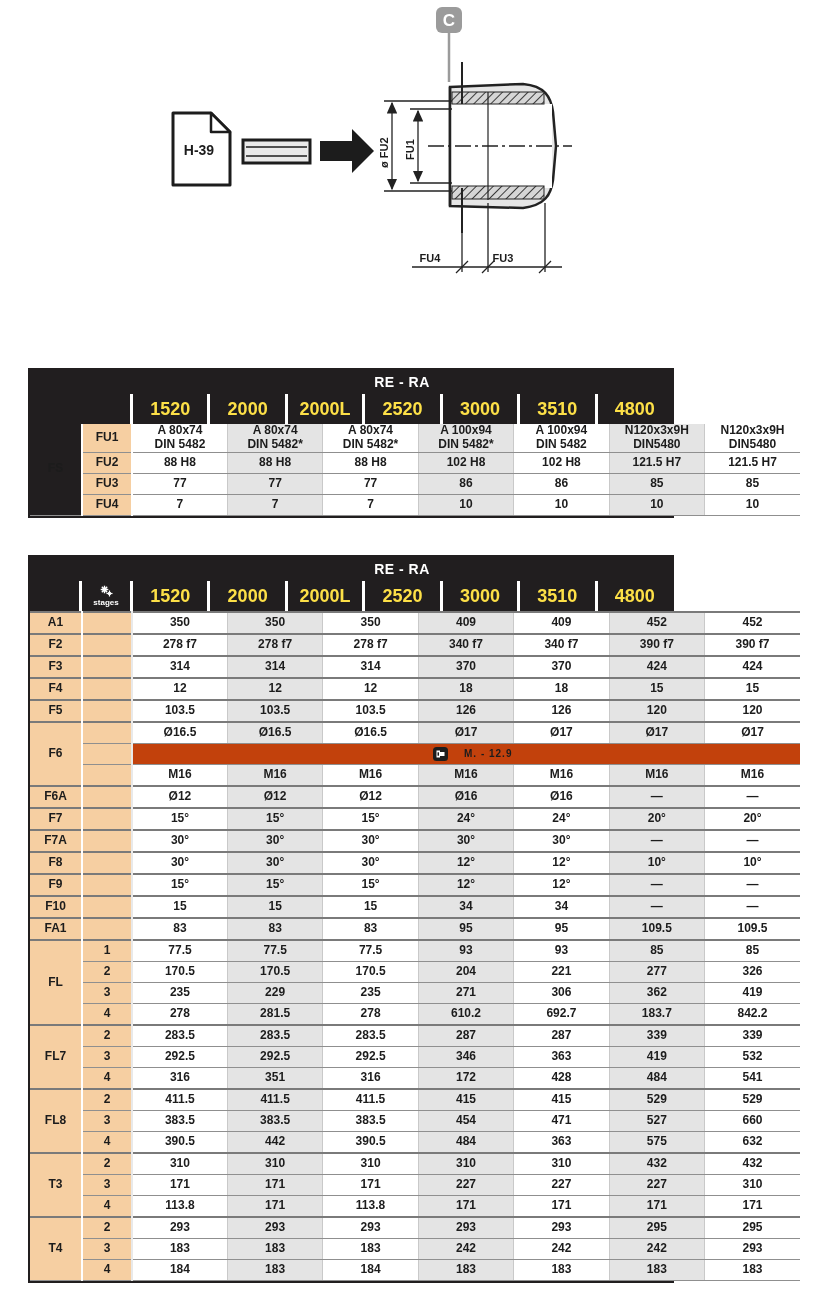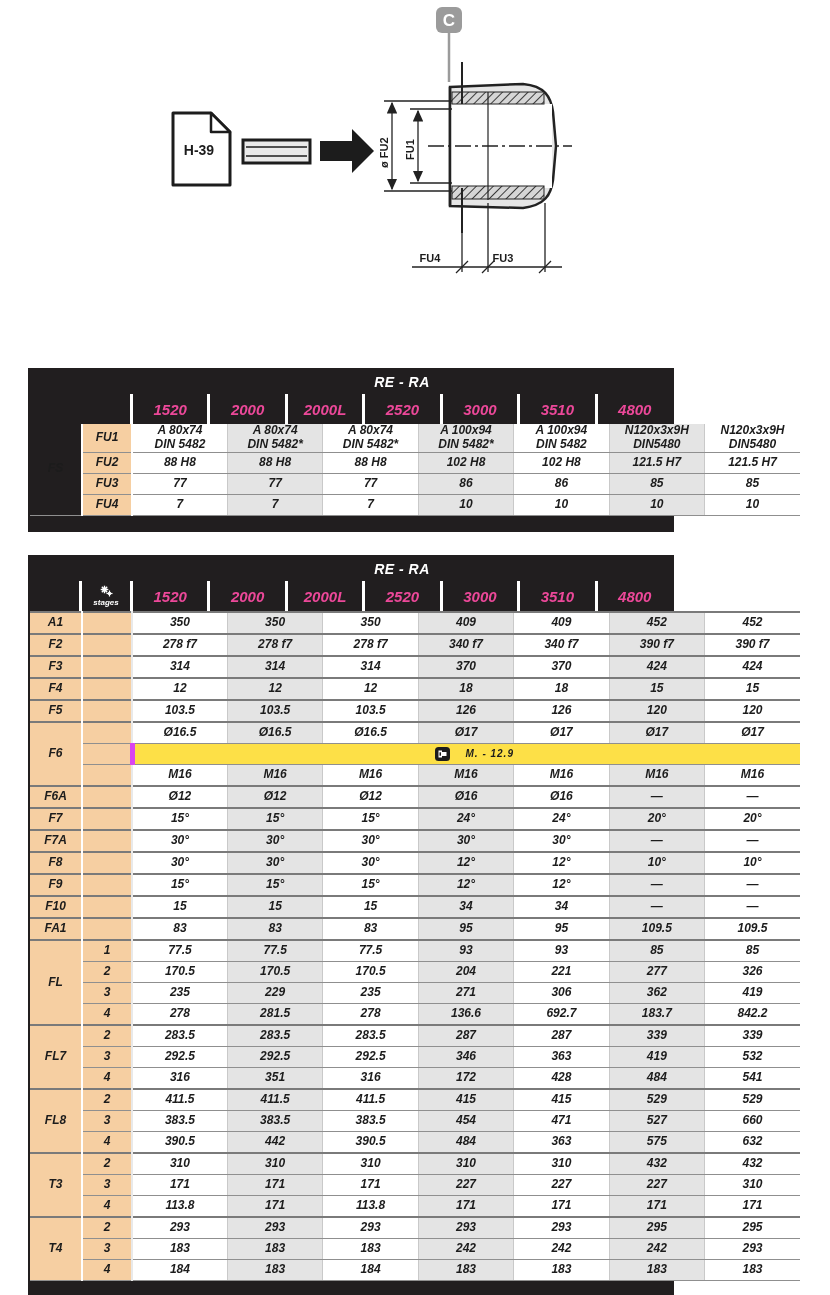--- a/index.html
+++ b/index.html
@@ -3,38 +3,38 @@
 <meta charset="utf-8">
 <style>
   html,body{margin:0;padding:0;background:#fff;}
   body{font-family:"Liberation Sans",sans-serif;-webkit-font-smoothing:antialiased;}
   #page{position:relative;width:830px;height:1295px;background:#ffffff;overflow:hidden;}
 
   
   #diagram{position:absolute;top:0;left:0;width:830px;height:362px;}
 
   
-  .tbl{position:absolute;left:28px;width:646px;background:#211e1f;padding:0 2px 16px 2px;box-sizing:border-box;font-style:italic;}
+  .tbl{position:absolute;left:28px;width:646px;background:#211e1f;padding:0 2px 2px 2px;box-sizing:border-box;}
   .tbl-title{height:26px;line-height:28px;text-align:center;color:#fff;font-weight:bold;font-size:14px;letter-spacing:.5px;padding-left:102px;}
   .col-row{display:flex;height:30px;align-items:stretch;}
   .col-spacer{width:100px;display:flex;align-items:center;justify-content:flex-end;}
   .stages-box{width:48px;height:100%;border-left:3px solid #fff;display:flex;flex-direction:column;align-items:center;justify-content:center;color:#fff;}
   .stages-box .stages-word{font-size:8px;font-weight:bold;margin-top:1px;}
-  .col-h{flex:1;border-left:3px solid #fff;display:flex;align-items:center;justify-content:center;color:#ec4899;font-weight:bold;font-size:15px;}
+  .col-h{flex:1;border-left:3px solid #fff;display:flex;align-items:center;justify-content:center;color:#fde047;font-weight:bold;font-size:18px;}
   table.dim{border-collapse:collapse;table-layout:fixed;width:770px;background:#fff;}
   table.dim td{border-bottom:1px solid #8f8f8f;text-align:center;vertical-align:middle;
     font-size:12px;font-weight:bold;color:#1c1c1c;padding:0;height:20px;line-height:1.15;}
   td.glabel{background:#f6cfa2;border-right:2px solid #fff;font-size:12.5px;}
   td.stage{background:#f6cfa2;border-right:2px solid #e9e9e9;}
   td.val{border-left:1px solid #c9c9c9;}
   td.val.stripe{background:#e4e4e4;}
   tr.gstart td{border-top:2px solid #7a7a7a;}
   td.fs-cell{background:#211e1f;color:#fff;font-size:25px;font-weight:bold;border-right:2px solid #fff;}
   td.fu1row{height:42px;white-space:pre-line;font-size:12px;}
-  td.note-cell{background:#fde047;border-left:5px solid #d946ef;}
+  td.note-cell{background:#c2410c;border-left:1px solid #d946ef;}
   .note-inner{display:flex;align-items:center;gap:16px;padding-left:300px;}
   .note-text{font-size:10px;font-weight:bold;letter-spacing:1px;}
 </style>
 </head>
 <body>
 
 <div id="page">
 
   <div id="diagram">
     <svg width="830" height="362" viewBox="0 0 830 362">
@@ -427,21 +427,21 @@
             <td class="val stripe">271</td>
             <td class="val">306</td>
             <td class="val stripe">362</td>
             <td class="val">419</td>
           </tr>
           <tr>
             <td class="stage">4</td>
             <td class="val">278</td>
             <td class="val stripe">281.5</td>
             <td class="val">278</td>
-            <td class="val stripe">136.6</td>
+            <td class="val stripe">610.2</td>
             <td class="val">692.7</td>
             <td class="val stripe">183.7</td>
             <td class="val">842.2</td>
           </tr>
           <tr class="gstart">
             <td class="glabel" rowspan="3">FL7</td>
             <td class="stage">2</td>
             <td class="val">283.5</td>
             <td class="val stripe">283.5</td>
             <td class="val">283.5</td>

